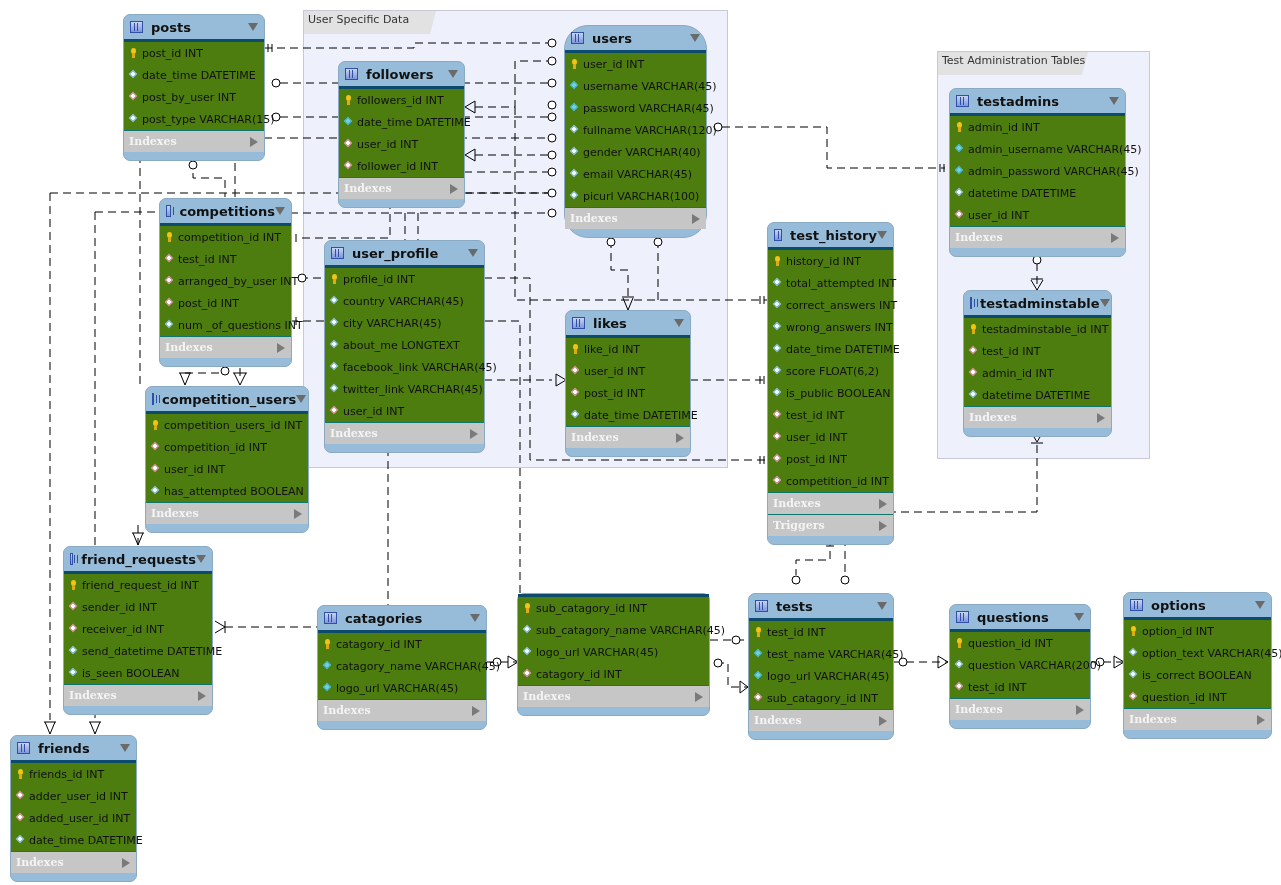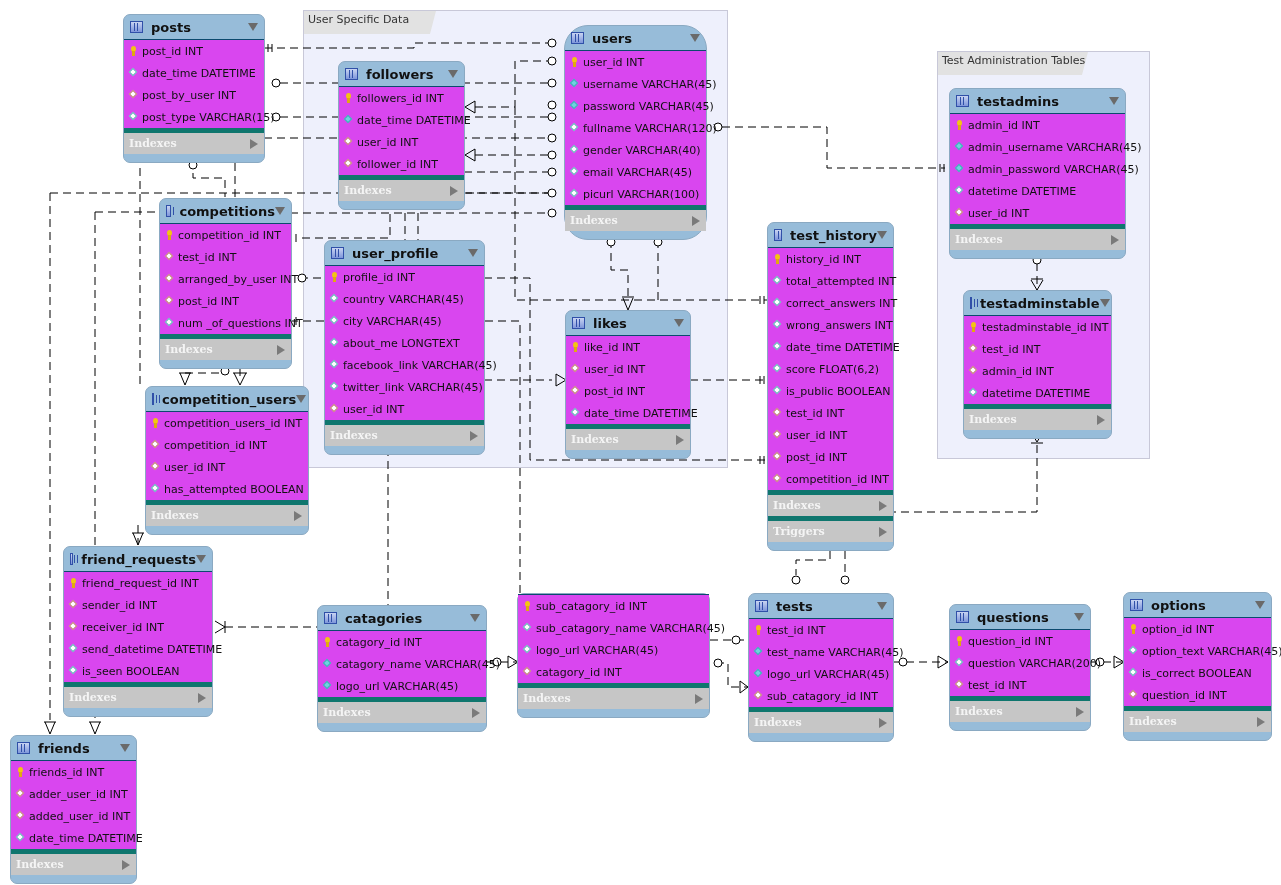--- a/index.html
+++ b/index.html
@@ -8,30 +8,30 @@
   .layer { position:absolute; background:#eef0fc; border:1px solid #c8c8d8; }
   .layer-title { position:absolute; left:0; top:0; height:23px; background:#e2e2e2; color:#333;
                  font-size:11px; line-height:17px; padding:0 28px 0 4px; clip-path: polygon(0 0, 100% 0, calc(100% - 6px) 100%, 0 100%); white-space:nowrap; }
   svg.rels { position:absolute; left:0; top:0; width:1281px; height:885px; pointer-events:none; }
   .tbl { position:absolute; background:#97bcd9; border:1px solid #8aa9c2; border-radius:7px; padding-bottom:8px; box-shadow:0 0 0 0 transparent; }
   .tbl-head { height:24px; display:flex; align-items:center; padding:0 6px 0 6px; }
   .tbl-icon { width:13px; height:12px; border:1px solid #3050a8; background:linear-gradient(#c8d4f2,#7e96da); margin-right:8px; position:relative; box-sizing:border-box; }
   .tbl-icon:before { content:""; position:absolute; left:3px; top:1px; bottom:1px; width:1px; background:#3050a8; box-shadow:3px 0 0 #3050a8; }
   .tbl-name { font-weight:bold; font-size:13px; color:#111; flex:1; white-space:nowrap; }
   .tbl-caret { width:0; height:0; border-left:5px solid transparent; border-right:5px solid transparent; border-top:8px solid #6a6a6a; }
-  .tbl-body { background:#d946ef; border-top:1px solid #0c4a6e; }
+  .tbl-body { background:#4d7c0f; border-top:3px solid #0c4a6e; }
   .col { height:22px; display:flex; align-items:center; font-size:11px; color:#111; white-space:nowrap; padding-left:5px; }
   .cicon { width:9px; height:10px; margin-right:4px; display:inline-block; position:relative; flex:none; }
   .cicon.key:before { content:""; position:absolute; left:2px; top:0; width:5px; height:6px; border-radius:50%; background:#f2c415; }
   .cicon.key:after { content:""; position:absolute; left:3px; top:5px; width:3px; height:5px; background:#e0aa10; }
   .cicon.nn:before, .cicon.idx:before, .cicon.fk:before { content:""; position:absolute; left:1px; top:1px; width:6px; height:6px; transform:rotate(45deg); box-sizing:border-box; }
   .cicon.nn:before { background:#6fd3df; border:1px solid #41a9b8; }
   .cicon.idx:before { background:#fff; border:1px solid #5aa9b6; }
   .cicon.fk:before { background:#fff; border:1px solid #c07070; }
-  .tbl-section { height:21px; background:#c6c6c6; border-top:5px solid #0f766e; display:flex; align-items:center; padding:0 6px 0 5px; }
+  .tbl-section { height:21px; background:#c6c6c6; border-top:1px solid #0f766e; display:flex; align-items:center; padding:0 6px 0 5px; }
   .sec-label { color:#f4f4f4; font-weight:bold; font-size:11px; font-family:"DejaVu Serif", serif; flex:1; }
   .sec-arrow { width:0; height:0; border-top:5px solid transparent; border-bottom:5px solid transparent; border-left:8px solid #7a7a7a; }
 </style>
 </head>
 <body>
 
 <div class="layer" style="left:303px; top:10px; width:423px; height:456px;">
   <div class="layer-title" style="width:100px;">User Specific Data</div>
 </div>
 <div class="layer" style="left:937px; top:51px; width:211px; height:406px;">

